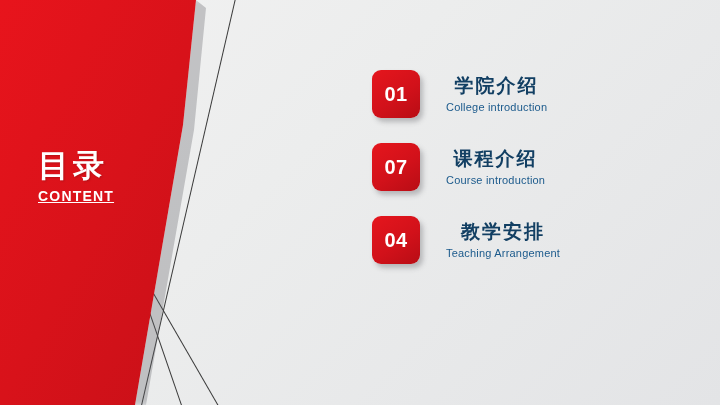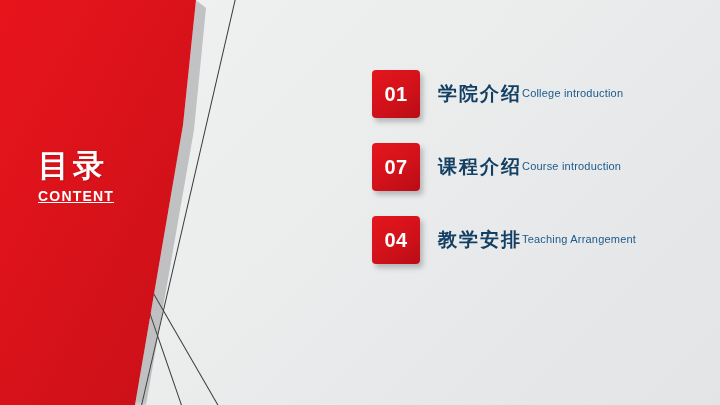--- a/index.html
+++ b/index.html
@@ -86,38 +86,40 @@
     position: relative;
     height: 56px;
     margin-bottom: 17px;
     display: flex;
     align-items: center;
   }
   .num-box {
     position: relative;
     width: 48px;
     height: 48px;
-    border-radius: 4px;
+    border-radius: 9px;
     background: linear-gradient(145deg, #e5161d 0%, #d2111a 55%, #b80d15 100%);
     box-shadow: 3px 4px 5px rgba(120,120,125,0.45);
     flex: 0 0 auto;
     display: flex;
     align-items: center;
     justify-content: center;
   }
   .num-box span {
     color: #ffffff;
     font-size: 20px;
     font-weight: bold;
     letter-spacing: 0.5px;
   }
   .labels {
-    margin-left: 18px;
+    margin-left: 26px;
     display: flex;
+    flex-direction: column;
     justify-content: center;
+    text-align: center;
   }
   .label-cn {
     font-size: 19px;
     font-weight: bold;
     color: #123f63;
     letter-spacing: 2px;
     line-height: 1.2;
   }
   .label-en {
     margin-top: 4px;

